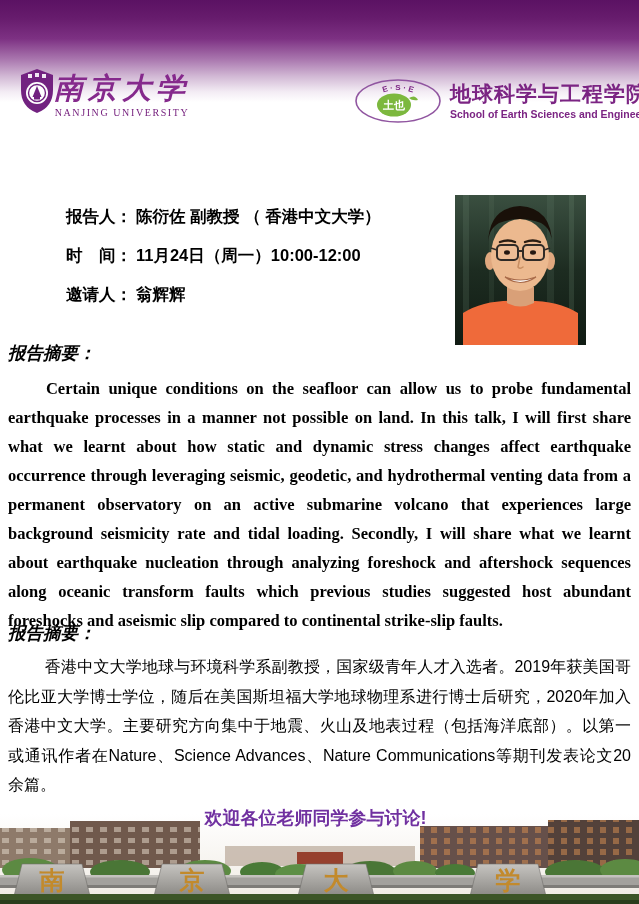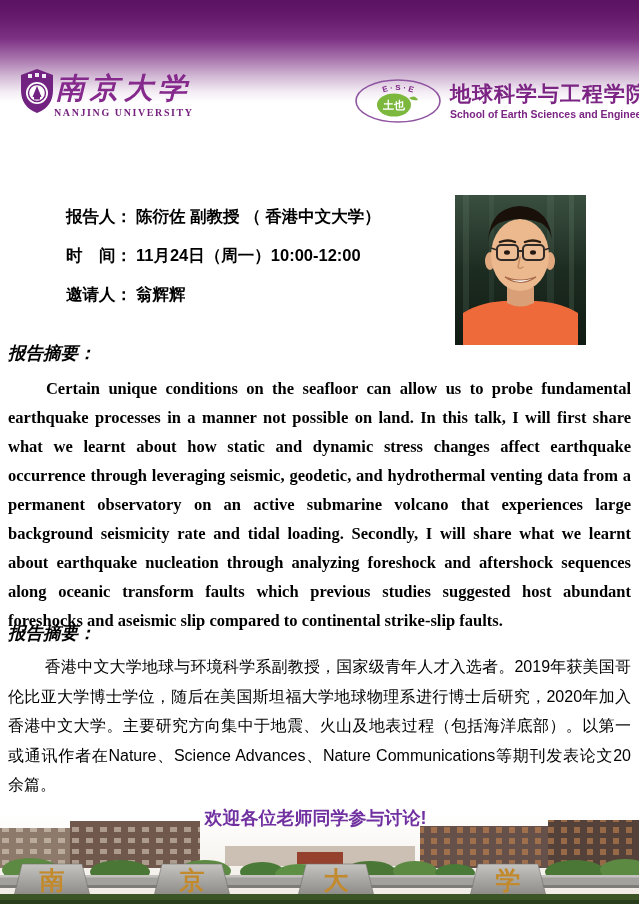--- a/index.html
+++ b/index.html
@@ -16,21 +16,21 @@
       #d2b9d5 75%, #f3ecf4 90%, #ffffff 100%);
   }
   
   .nju { position:absolute; top:68px; left:20px; display:flex; align-items:flex-end; z-index:3; }
   .nju-txt { display:flex; flex-direction:column; align-items:center; }
   .nju-callig {
     font-family:"Liberation Serif", serif; font-weight:bold; font-style:italic;
     color:#85298c; font-size:29px; line-height:1.1; letter-spacing:5px; white-space:nowrap;
   }
   .nju-en {
-    font-family:"Liberation Serif", serif; font-weight:bold; color:#76217e;
+    font-family:"Liberation Serif", serif; font-weight:normal; color:#76217e;
     font-size:10px; letter-spacing:1.6px; margin-top:2px; white-space:nowrap;
   }
   
   .ese { position:absolute; top:74px; left:354px; display:flex; align-items:center; gap:8px; z-index:3; }
   .ese-txt { display:flex; flex-direction:column; }
   .ese-cn { color:#7b2483; font-weight:bold; font-size:21px; letter-spacing:1px; line-height:1.15; white-space:nowrap; }
   .ese-en { color:#7b2483; font-weight:bold; font-size:10.5px; margin-top:2px; white-space:nowrap; }
   
   .title {
     position:absolute; top:132px; left:0; width:639px; text-align:center;

